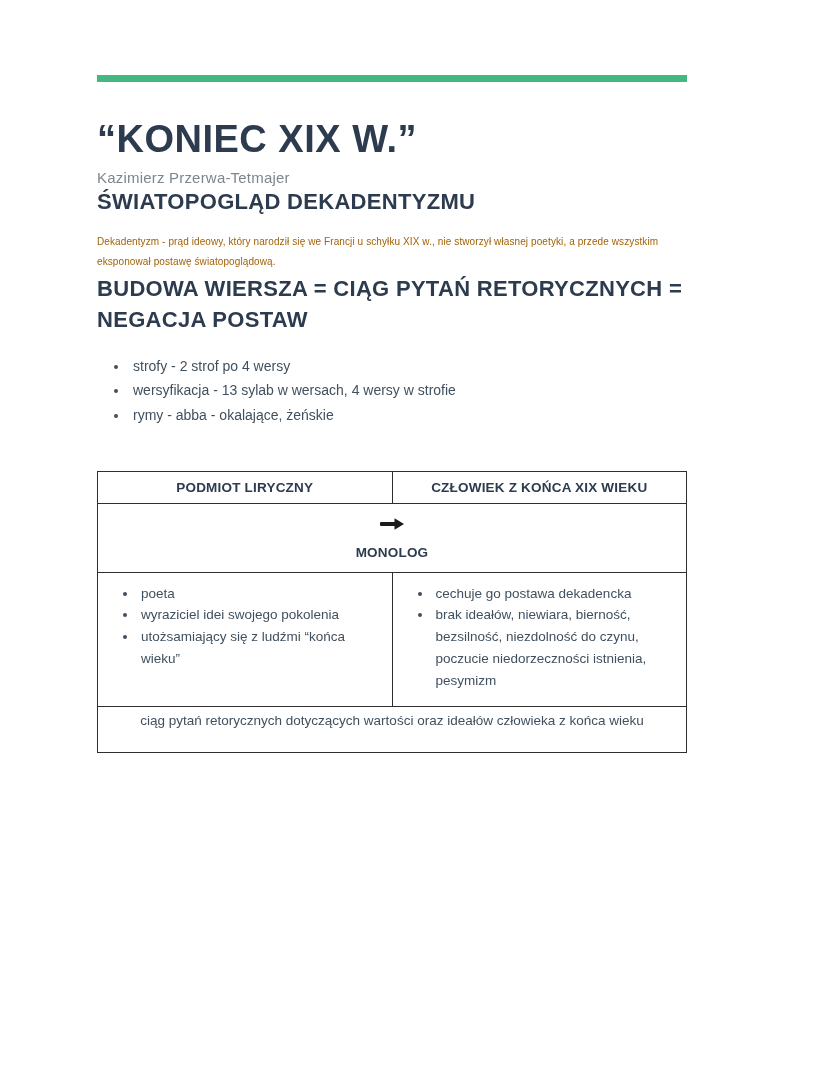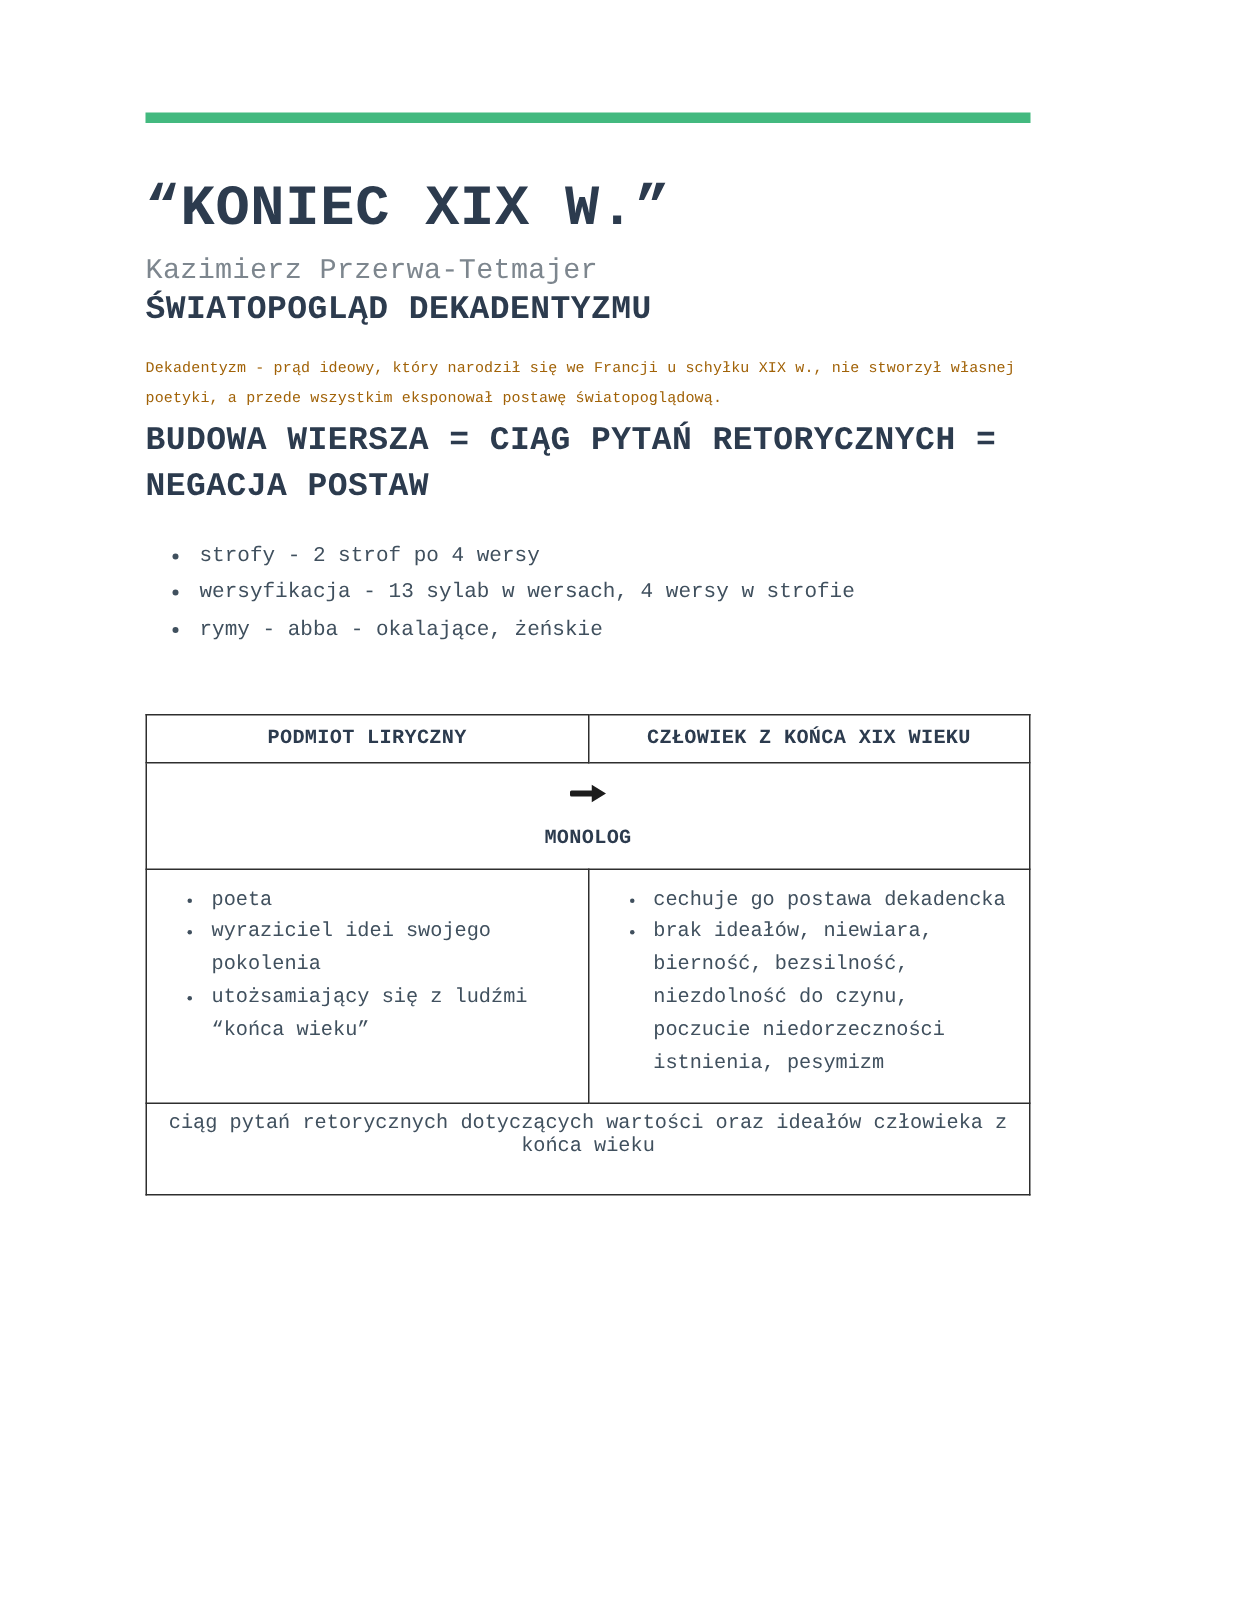--- a/index.html
+++ b/index.html
@@ -8,41 +8,40 @@
     padding: 0;
     background: #ffffff;
     font-family: "Liberation Sans", sans-serif;
   }
   .page {
     position: relative;
     width: 784px;
     height: 1071px;
     background: #ffffff;
     overflow: hidden;
-    font-family: Liberation Mono, monospace;
   }
   .content {
     padding: 75px 97px 0 97px;
   }
   .accent-bar {
     width: 100%;
     height: 7px;
     background: #43b97f;
   }
   h1.doc-title {
     margin: 36px 0 0 0;
     font-size: 38px;
     font-weight: 700;
     color: #2c3b4e;
     letter-spacing: 0.5px;
     line-height: 1.15;
   }
   .doc-author {
     margin-top: 7px;
-    font-size: 19px;
+    font-size: 15px;
     color: #7d868e;
     letter-spacing: 0.2px;
   }
   h2.section-heading {
     margin: 0;
     font-size: 22px;
     font-weight: 700;
     color: #2c3b4e;
     letter-spacing: 0.3px;
     line-height: 1.45;

